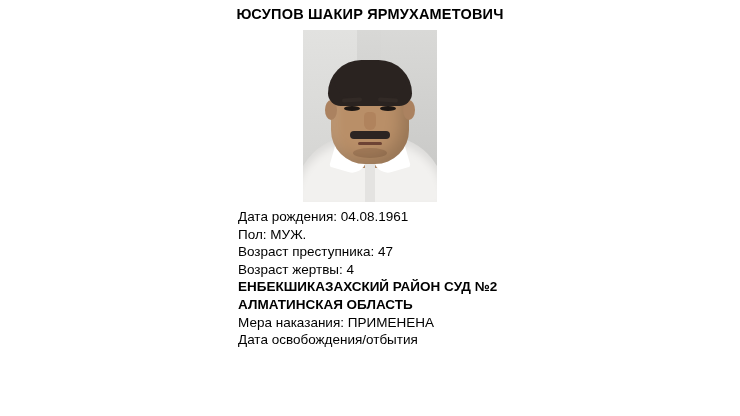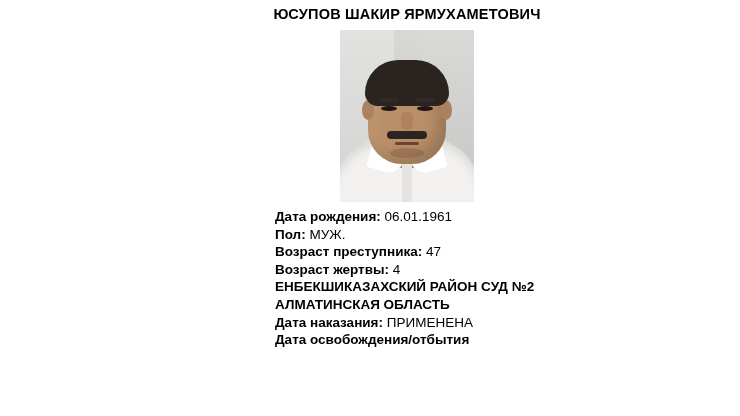--- a/index.html
+++ b/index.html
@@ -11,21 +11,20 @@
     height: 416px;
     background: #ffffff;
     font-family: "Liberation Sans", sans-serif;
     color: #000000;
     overflow: hidden;
   }
   .page {
     position: relative;
     width: 608px;
     height: 416px;
-    margin-left: 37px;
   }
   .title {
     position: absolute;
     top: 6px;
     left: 0;
     width: 740px;
     text-align: center;
     font-size: 14.5px;
     font-weight: bold;
     letter-spacing: 0.2px;
@@ -215,21 +214,21 @@
     top: 208px;
     left: 238px;
     width: 500px;
     font-size: 13.5px;
     line-height: 17.6px;
   }
   .field-line {
     white-space: nowrap;
   }
   .field-line .lbl {
-    font-weight: bold;
+    font-weight: normal;
   }
   .field-line .val {
     font-weight: normal;
   }
   .cont-line {
     white-space: nowrap;
     font-weight: bold;
   }
 </style>
 </head>
@@ -259,38 +258,38 @@
       <div class="nose"></div>
       <div class="mustache"></div>
       <div class="mouth"></div>
       <div class="chin-shadow"></div>
     </div>
   </div>
 
   <div class="fields">
     <div class="field-line">
       <span class="lbl">Дата рождения:</span>
-      <span class="val">06.01.1961</span>
+      <span class="val">04.08.1961</span>
     </div>
     <div class="field-line">
       <span class="lbl">Пол:</span>
       <span class="val">МУЖ.</span>
     </div>
     <div class="field-line">
       <span class="lbl">Возраст преступника:</span>
       <span class="val">47</span>
     </div>
     <div class="field-line">
       <span class="lbl">Возраст жертвы:</span>
       <span class="val">4</span>
     </div>
     <div class="cont-line">ЕНБЕКШИКАЗАХСКИЙ РАЙОН СУД №2</div>
     <div class="cont-line">АЛМАТИНСКАЯ ОБЛАСТЬ</div>
     <div class="field-line">
-      <span class="lbl">Дата наказания:</span>
+      <span class="lbl">Мера наказания:</span>
       <span class="val">ПРИМЕНЕНА</span>
     </div>
     <div class="field-line">
       <span class="lbl">Дата освобождения/отбытия</span>
     </div>
 
   </div>
 
 </div>
 

